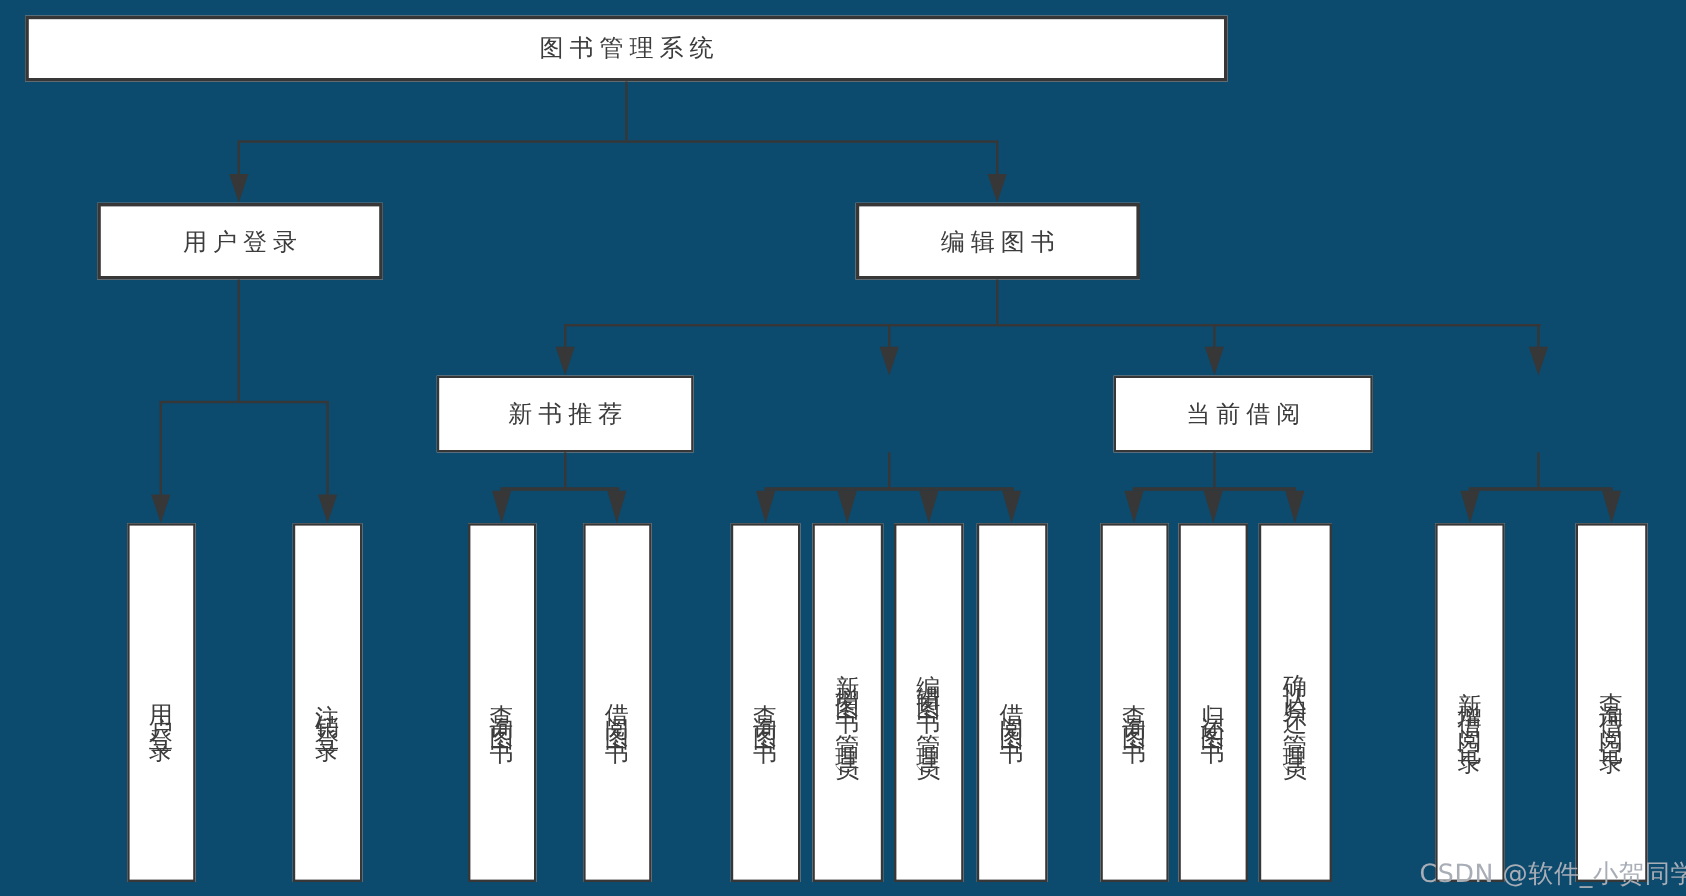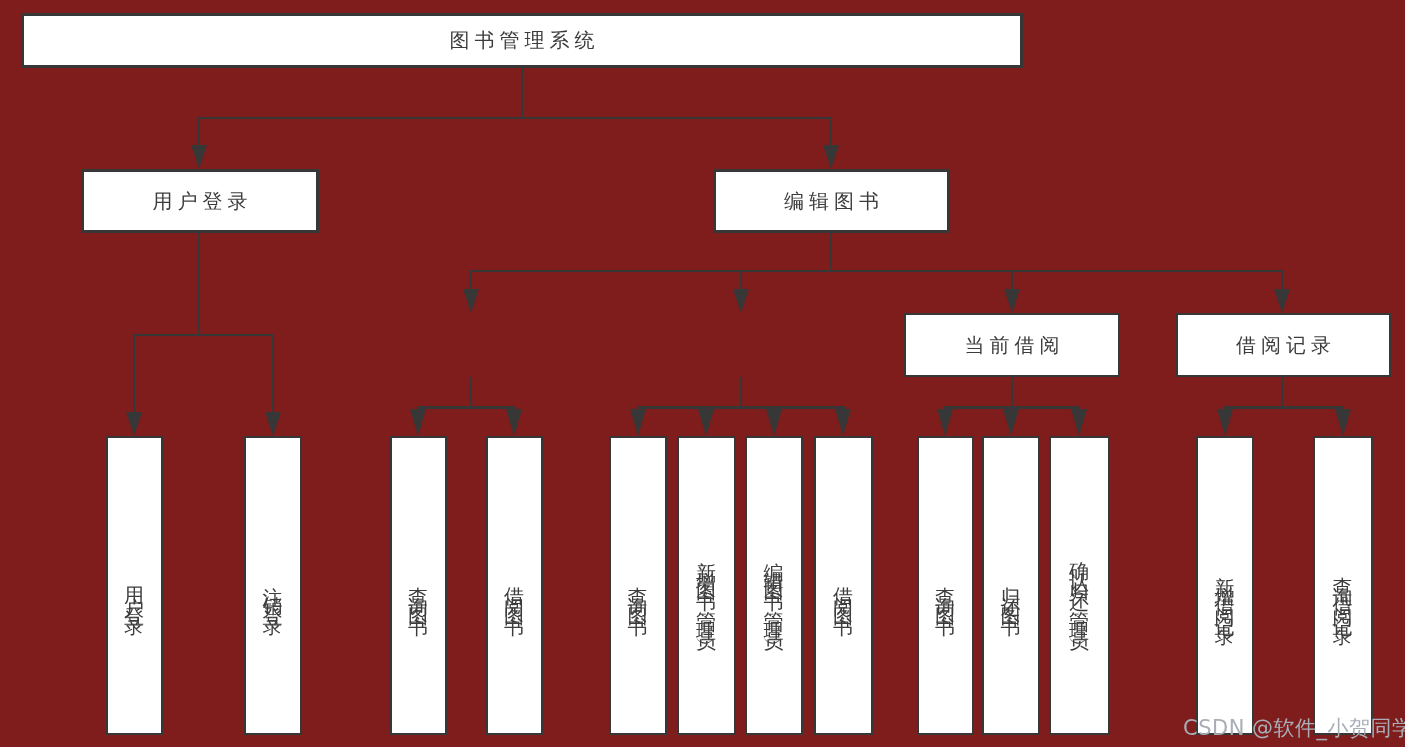--- a/index.html
+++ b/index.html
@@ -1,20 +1,20 @@
 <!DOCTYPE html>
 <html><head>
 <meta charset="utf-8">
 <style>
   html, body { margin: 0; padding: 0; background: #ffffff; }
   .stage {
     position: relative;
     width: 1405px;
     height: 747px;
-    background: #7f1d1d;
+    background: #0c4a6e;
     font-family: "DejaVu Sans", "Liberation Sans", sans-serif;
     overflow: hidden;
   }
   .box {
     position: absolute;
     box-sizing: border-box;
     background: #ffffff;
     border: 2px solid #373737;
     display: flex;
     align-items: center;
@@ -92,25 +92,25 @@
   <div class="line" style="left:470px; top:270px; width:814px; height:2px;"></div>
   <div class="line" style="left:470px;  top:271px; width:2px; height:20px;"></div>
   <div class="line" style="left:740px;  top:271px; width:2px; height:20px;"></div>
   <div class="line" style="left:1011px; top:271px; width:2px; height:20px;"></div>
   <div class="line" style="left:1281px; top:271px; width:2px; height:20px;"></div>
   <div class="arw arw24" style="left:463px;  top:289px;"></div>
   <div class="arw arw24" style="left:733px;  top:289px;"></div>
   <div class="arw arw24" style="left:1004px; top:289px;"></div>
   <div class="arw arw24" style="left:1274px; top:289px;"></div>
 
-  <div class="box" style="left:904px; top:313px; width:216px; height:64px;">
+  <div class="box" style="left:364px; top:313px; width:214px; height:64px;">
+    <span class="hl">新书推荐</span>
+  </div>
+  <div class="box" style="left:928px; top:313px; width:216px; height:64px;">
     <span class="hl">当前借阅</span>
-  </div>
-  <div class="box" style="left:1176px; top:313px; width:215px; height:64px;">
-    <span class="hl">借阅记录</span>
   </div>
 
   <div class="line" style="left:470px; top:377px; width:2px;  height:30px;"></div>
   <div class="line" style="left:417px; top:406px; width:99px; height:3px;"></div>
   <div class="arw arw27" style="left:410px; top:409px;"></div>
   <div class="arw arw27" style="left:506px; top:409px;"></div>
 
   <div class="line" style="left:740px; top:377px; width:2px;   height:30px;"></div>
   <div class="line" style="left:637px; top:406px; width:208px; height:3px;"></div>
   <div class="arw arw27" style="left:630px; top:409px;"></div>

